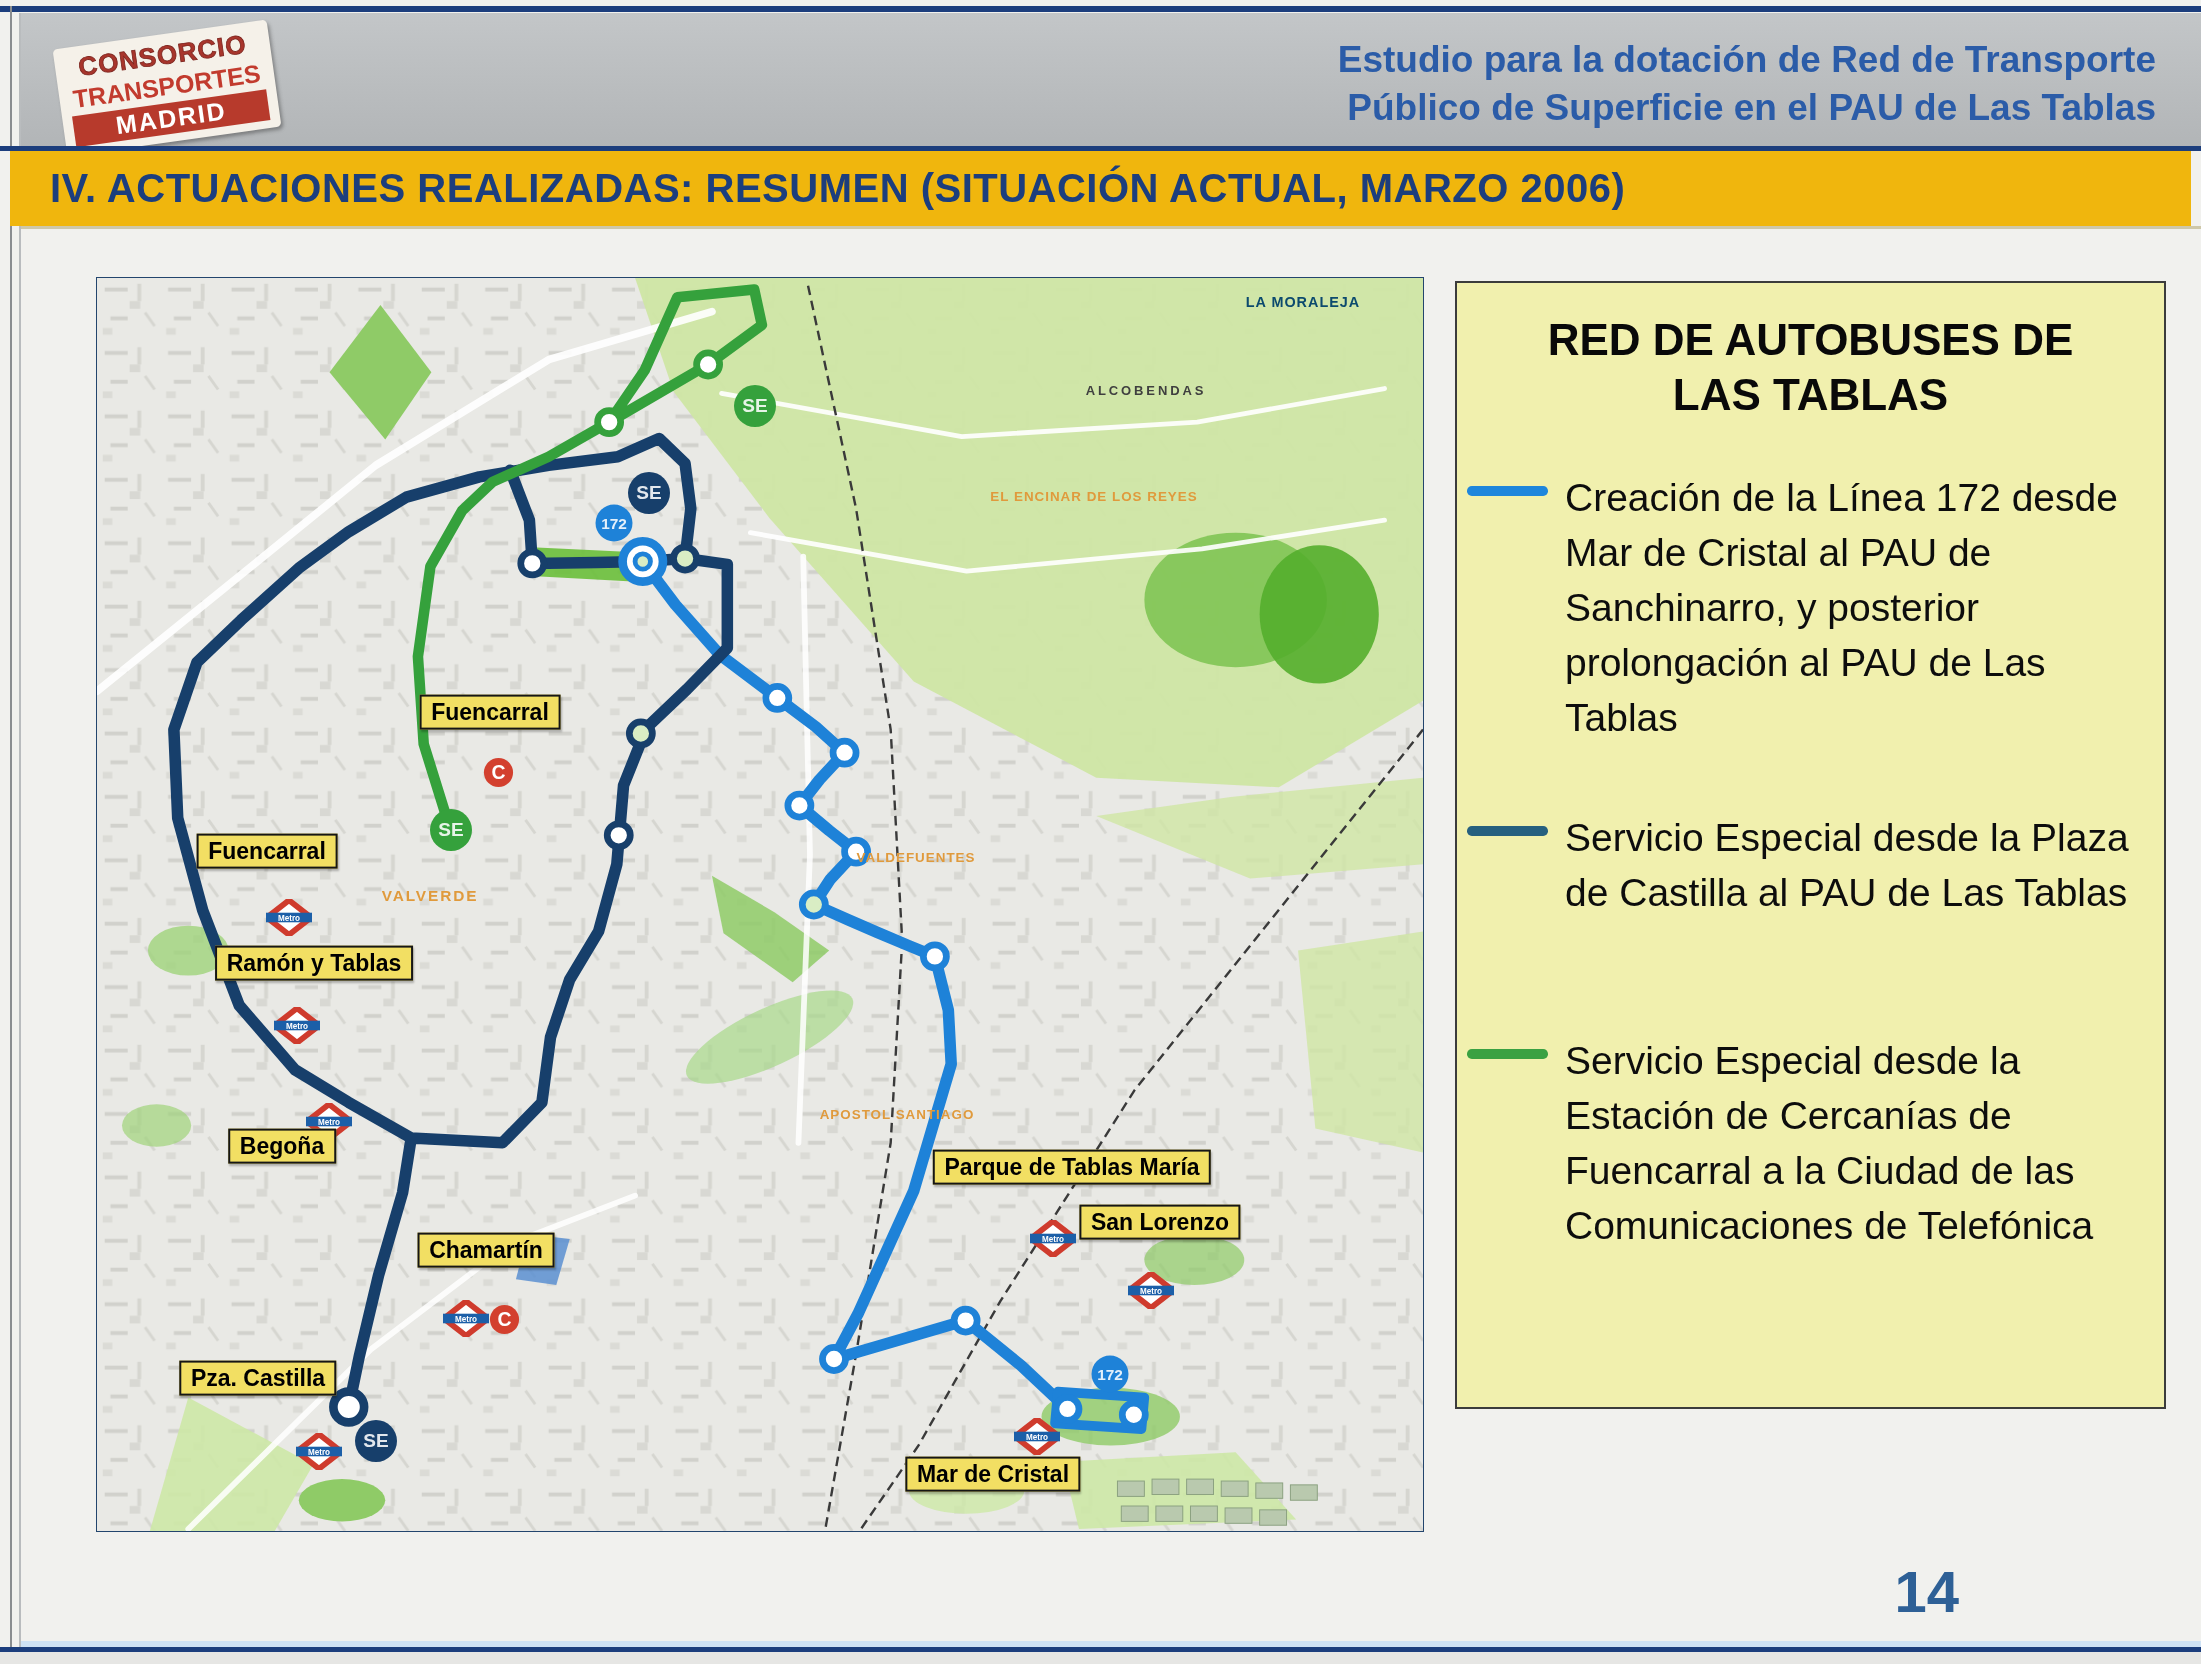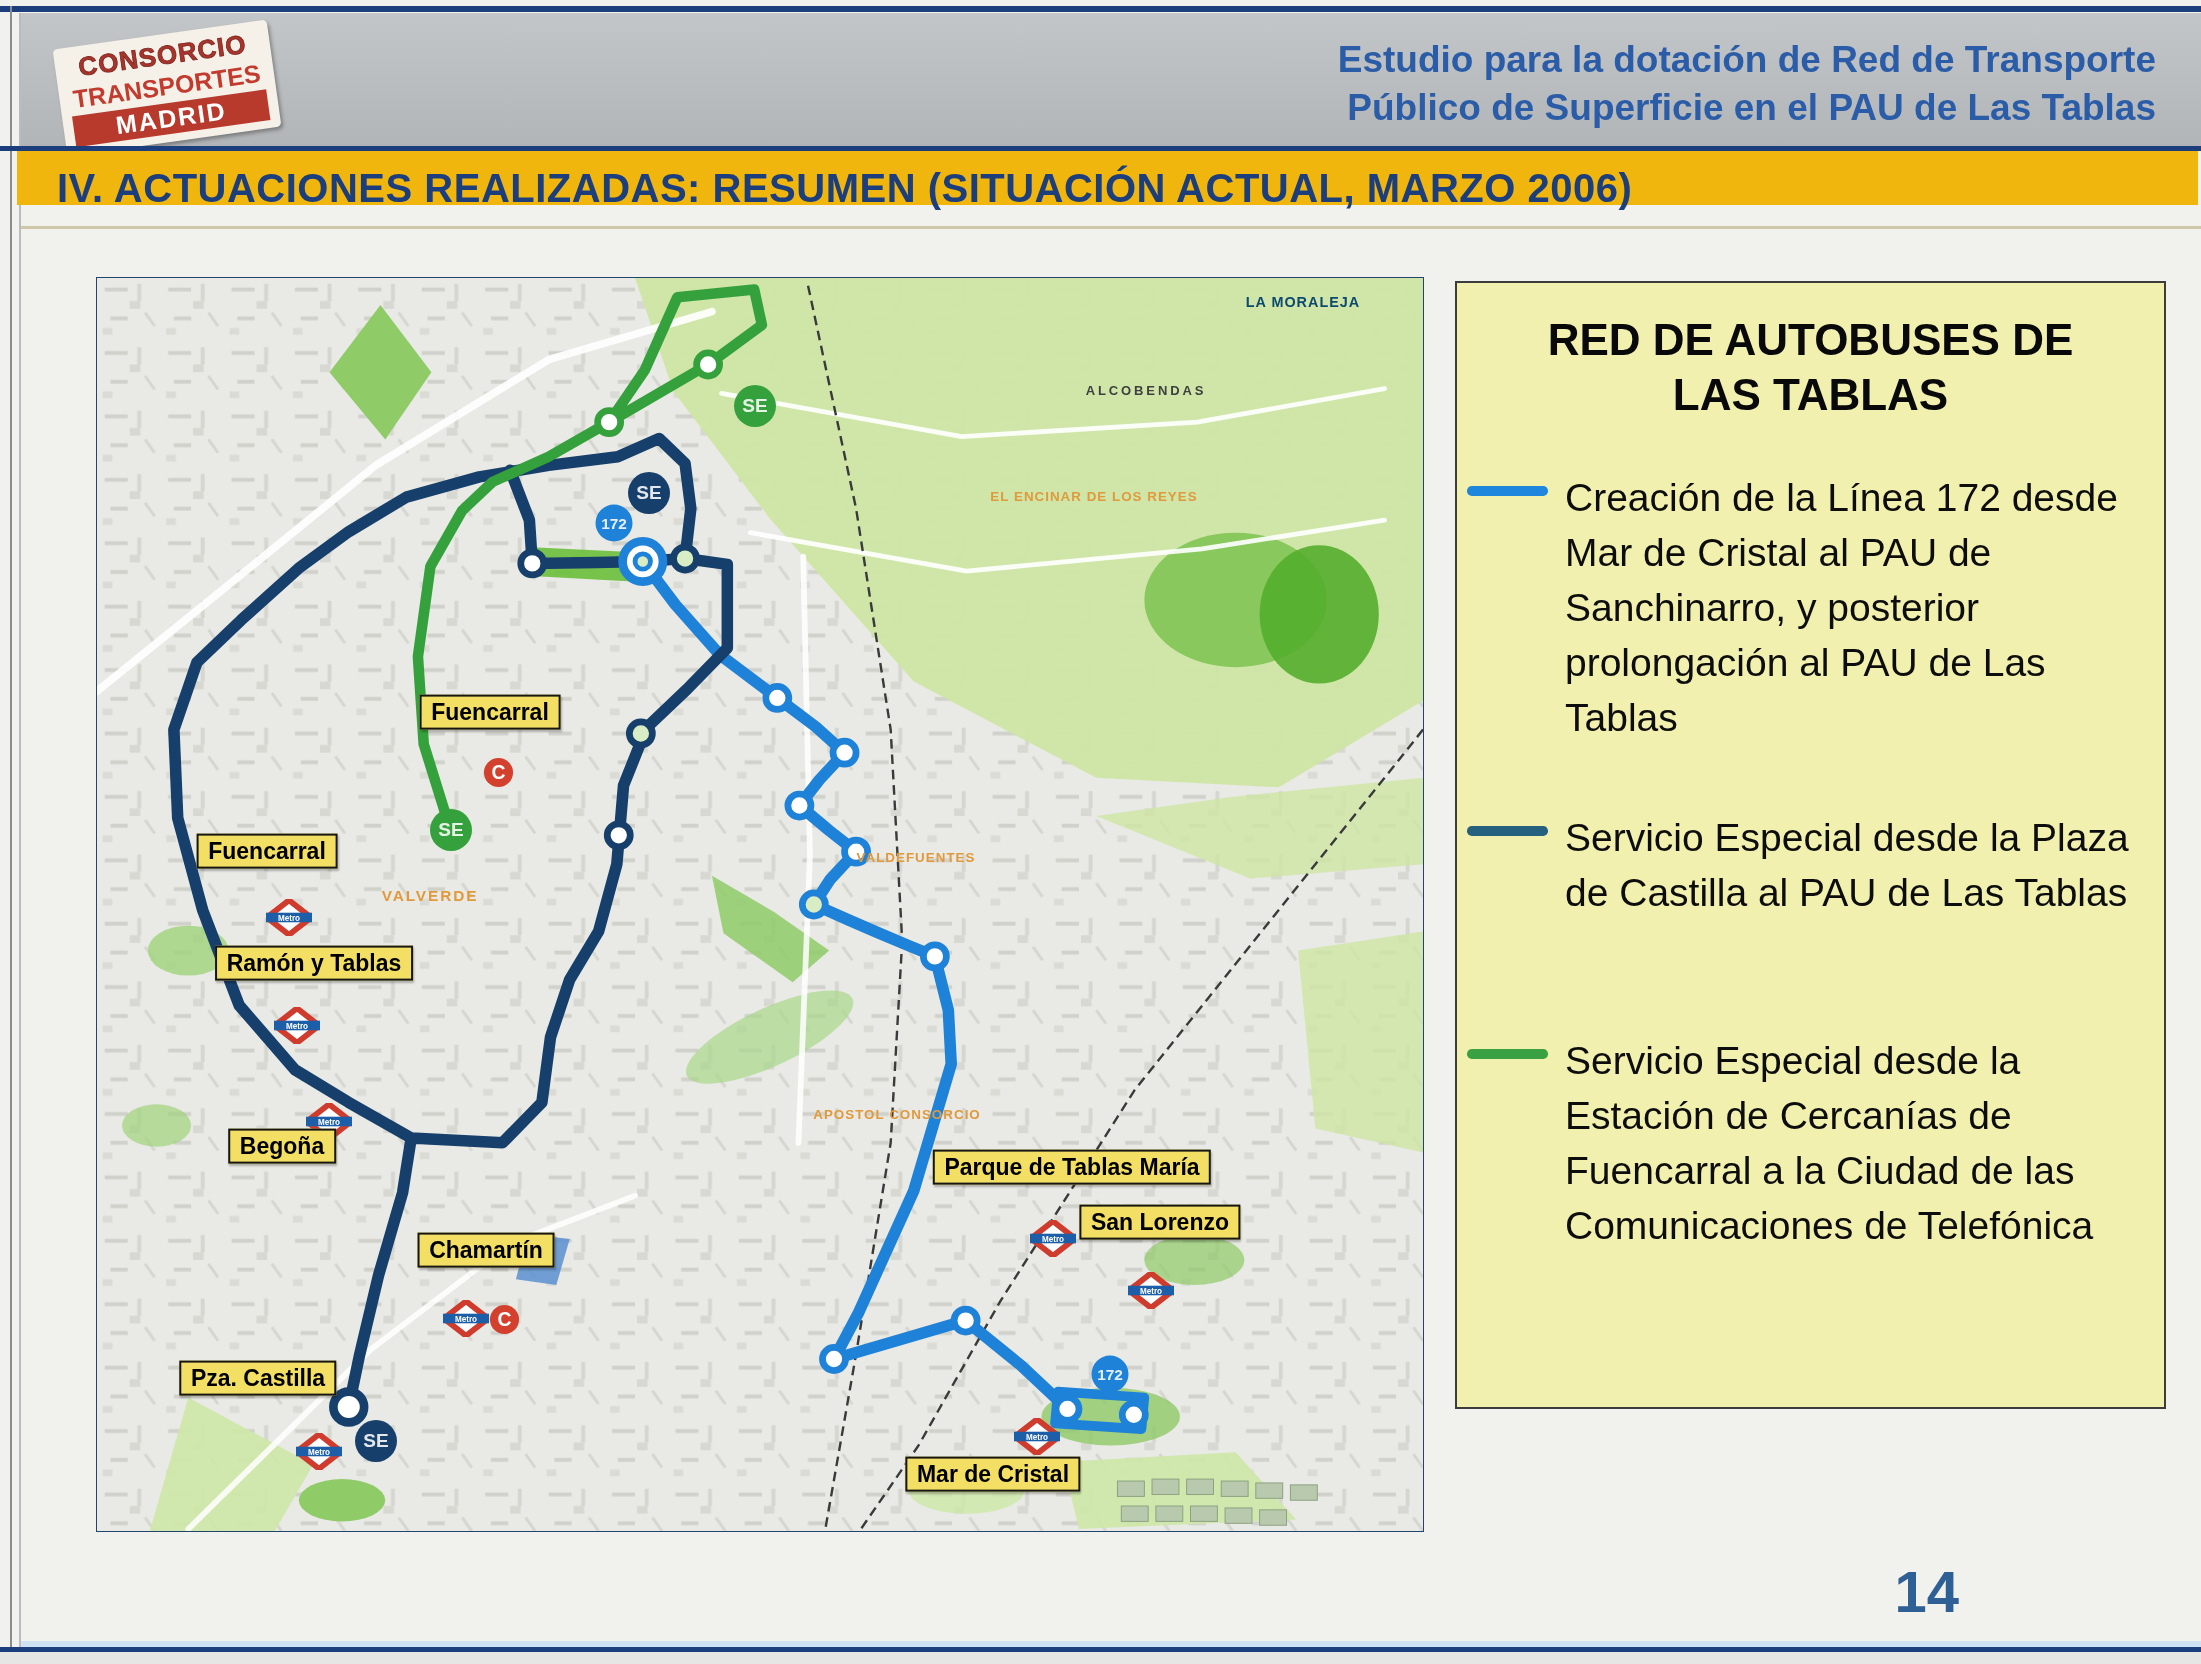--- a/index.html
+++ b/index.html
@@ -19,21 +19,21 @@
         text-align:center;}
   .logo .l1{font-weight:bold;font-size:26px;letter-spacing:1px;color:#a8352c;
             -webkit-text-stroke:0.8px #7c241e;}
   .logo .l2{font-weight:bold;font-size:25px;letter-spacing:0;color:#c23b2e;margin-top:1px;}
   .logo .l3{font-weight:bold;font-size:25px;letter-spacing:1.9px;color:#fff;background:#b73a2c;
             margin-top:1.9px;padding:1px 3.8px;}
   .header-title{position:absolute;right:46px;top:23px;text-align:right;
                 font-weight:bold;font-size:37px;line-height:48px;color:#2b5ca8;}
   .header-sep{position:absolute;left:0px;top:146px;width:2202px;height:4.8px;background:#1c3e7d;}
   
-  .banner{position:absolute;left:17px;top:151px;width:2181px;height:54px;background:#f0b60d;}
+  .banner{position:absolute;left:10px;top:151px;width:2181px;height:75px;background:#f0b60d;}
   .banner-text{position:absolute;left:40px;top:15.4px;font-weight:bold;font-size:40px;
                color:#1c3e7d;letter-spacing:0.5px;}
   .banner-sep{position:absolute;left:21px;top:226px;width:2181px;height:2.9px;background:#8c7a28;opacity:.35;}
   
   .map-box{position:absolute;left:96px;top:277px;width:1326px;height:1253px;
            border:1.9px solid #23456d;background:#e9e9e5;box-sizing:content-box;}
   .map-box svg{position:absolute;left:0;top:0;}
   .station-label{position:absolute;transform:translate(-50%,-50%);background:#f2df63;
                  border:2.9px solid #161616;color:#000;font-weight:bold;font-size:23px;
                  padding:1.9px 9.6px;white-space:nowrap;box-shadow:1px 1.9px 1.9px rgba(0,0,0,.25);}
@@ -184,21 +184,21 @@
           <circle cx="636" cy="90" r="12" fill="#ffffff" stroke="#35a13c" stroke-width="7"></circle>
         </g>
     </svg>
 
     <div id="map-overlays">
         <div class="district-label" style="left: 1049px; top: 112px; position: absolute; color: rgb(63, 63, 63); font-size: 13px; letter-spacing: 2.9px;">ALCOBENDAS</div>
         <div class="district-label" style="left: 1206px; top: 24px; position: absolute; color: #0c4a6e; font-size: 14.4px; letter-spacing: 1px;">LA MORALEJA</div>
         <div class="district-label" style="left: 997px; top: 218px; position: absolute; color: rgb(224, 154, 60); font-size: 13.4px; letter-spacing: 1px;">EL ENCINAR DE LOS REYES</div>
         <div class="district-label" style="left: 333px; top: 618px; position: absolute; color: rgb(224, 154, 60); font-size: 15.4px; letter-spacing: 1.9px;">VALVERDE</div>
         <div class="district-label" style="left: 819px; top: 579px; position: absolute; color: rgb(224, 154, 60); font-size: 13.4px; letter-spacing: 1px;">VALDEFUENTES</div>
-        <div class="district-label" style="left: 800px; top: 836px; position: absolute; color: rgb(224, 154, 60); font-size: 13.4px; letter-spacing: 1px;">APOSTOL CONSORCIO</div>
+        <div class="district-label" style="left: 800px; top: 836px; position: absolute; color: rgb(224, 154, 60); font-size: 13.4px; letter-spacing: 1px;">APOSTOL SANTIAGO</div>
         <div class="logo-marker" style="left: 169px; top: 621px; position: absolute;">
           <svg width="46" height="37" viewBox="0 0 48 38">
             <polygon points="24,1 47,19 24,37 1,19" fill="#ffffff" stroke="#cf3b2d" stroke-width="6" stroke-linejoin="round"></polygon>
             <rect x="-1" y="14" width="50" height="10" fill="#1c5fa8"></rect>
             <text x="24" y="22.5" font-size="8.5" font-family="Liberation Sans, sans-serif" font-weight="bold" fill="#ffffff" text-anchor="middle">Metro</text>
           </svg>
         </div>
         <div class="logo-marker" style="left: 177px; top: 729px; position: absolute;">
           <svg width="46" height="37" viewBox="0 0 48 38">
             <polygon points="24,1 47,19 24,37 1,19" fill="#ffffff" stroke="#cf3b2d" stroke-width="6" stroke-linejoin="round"></polygon>

